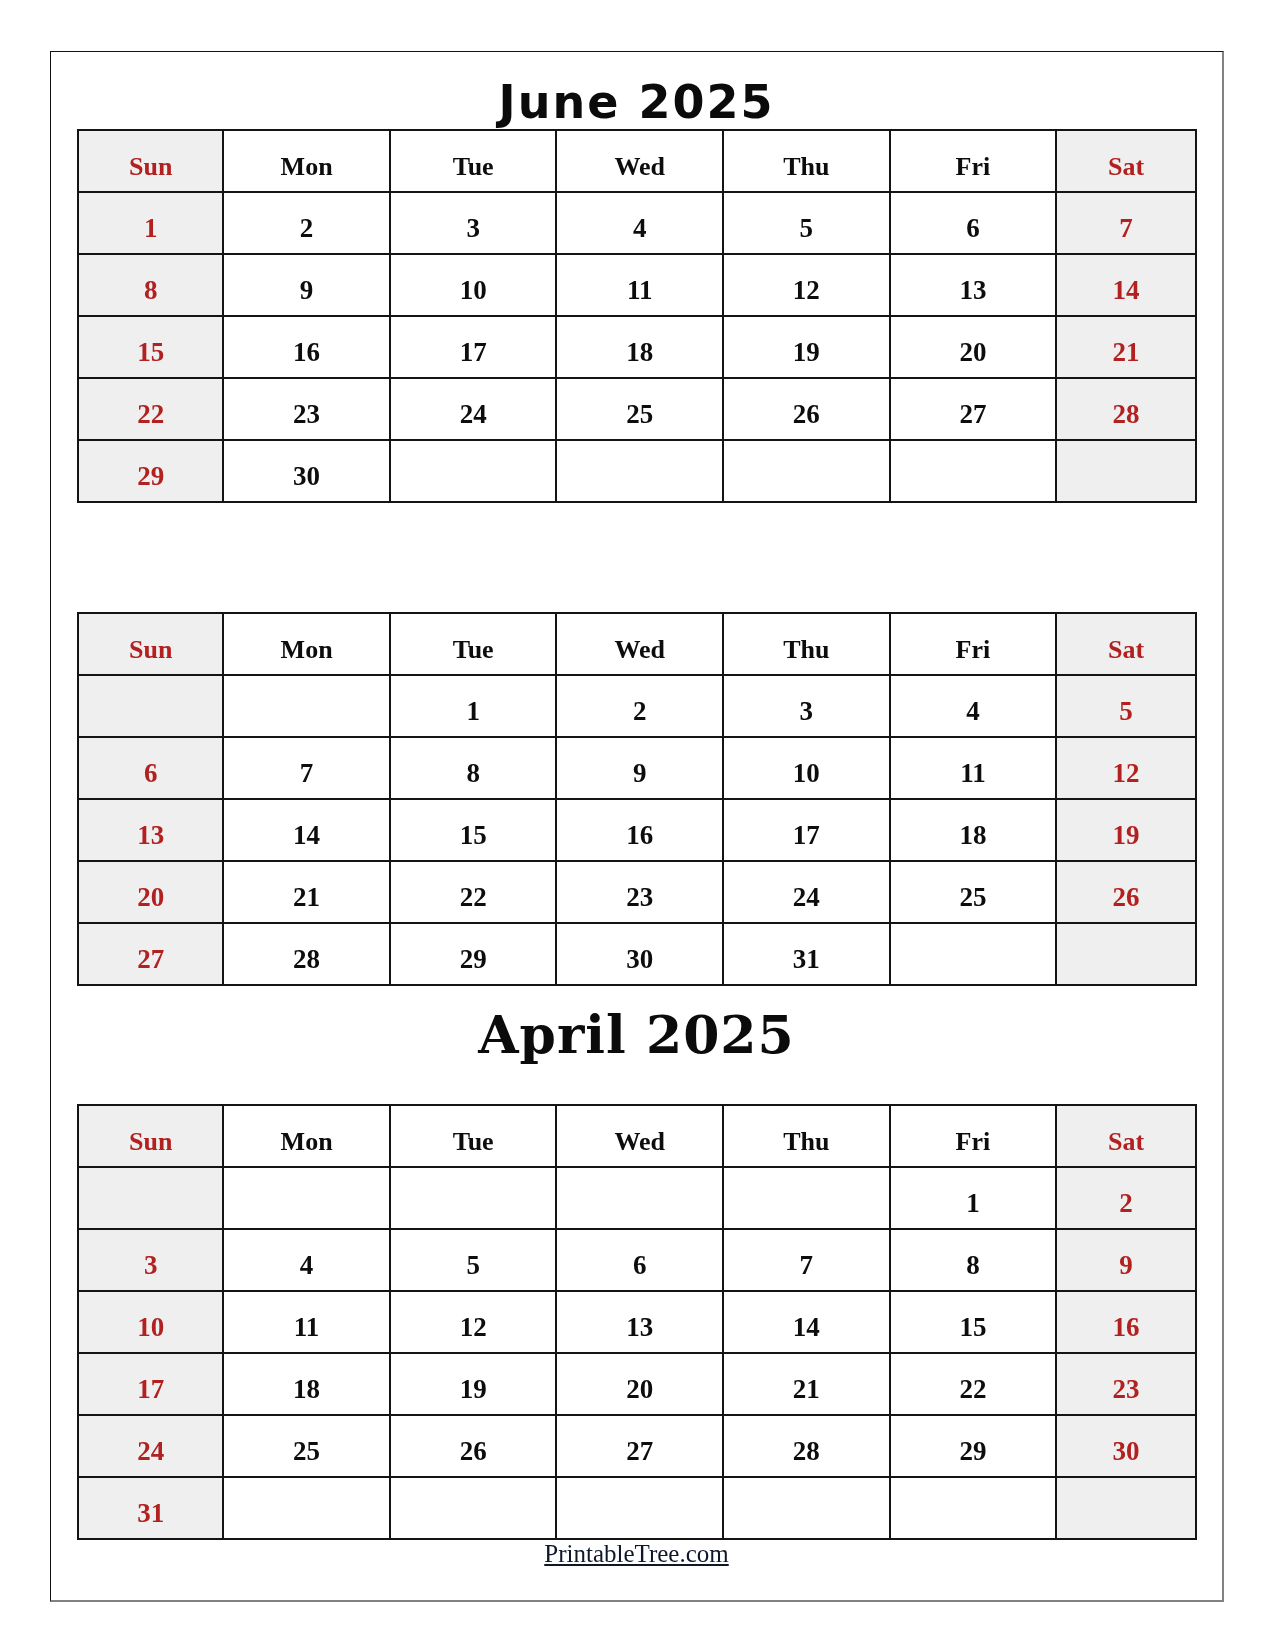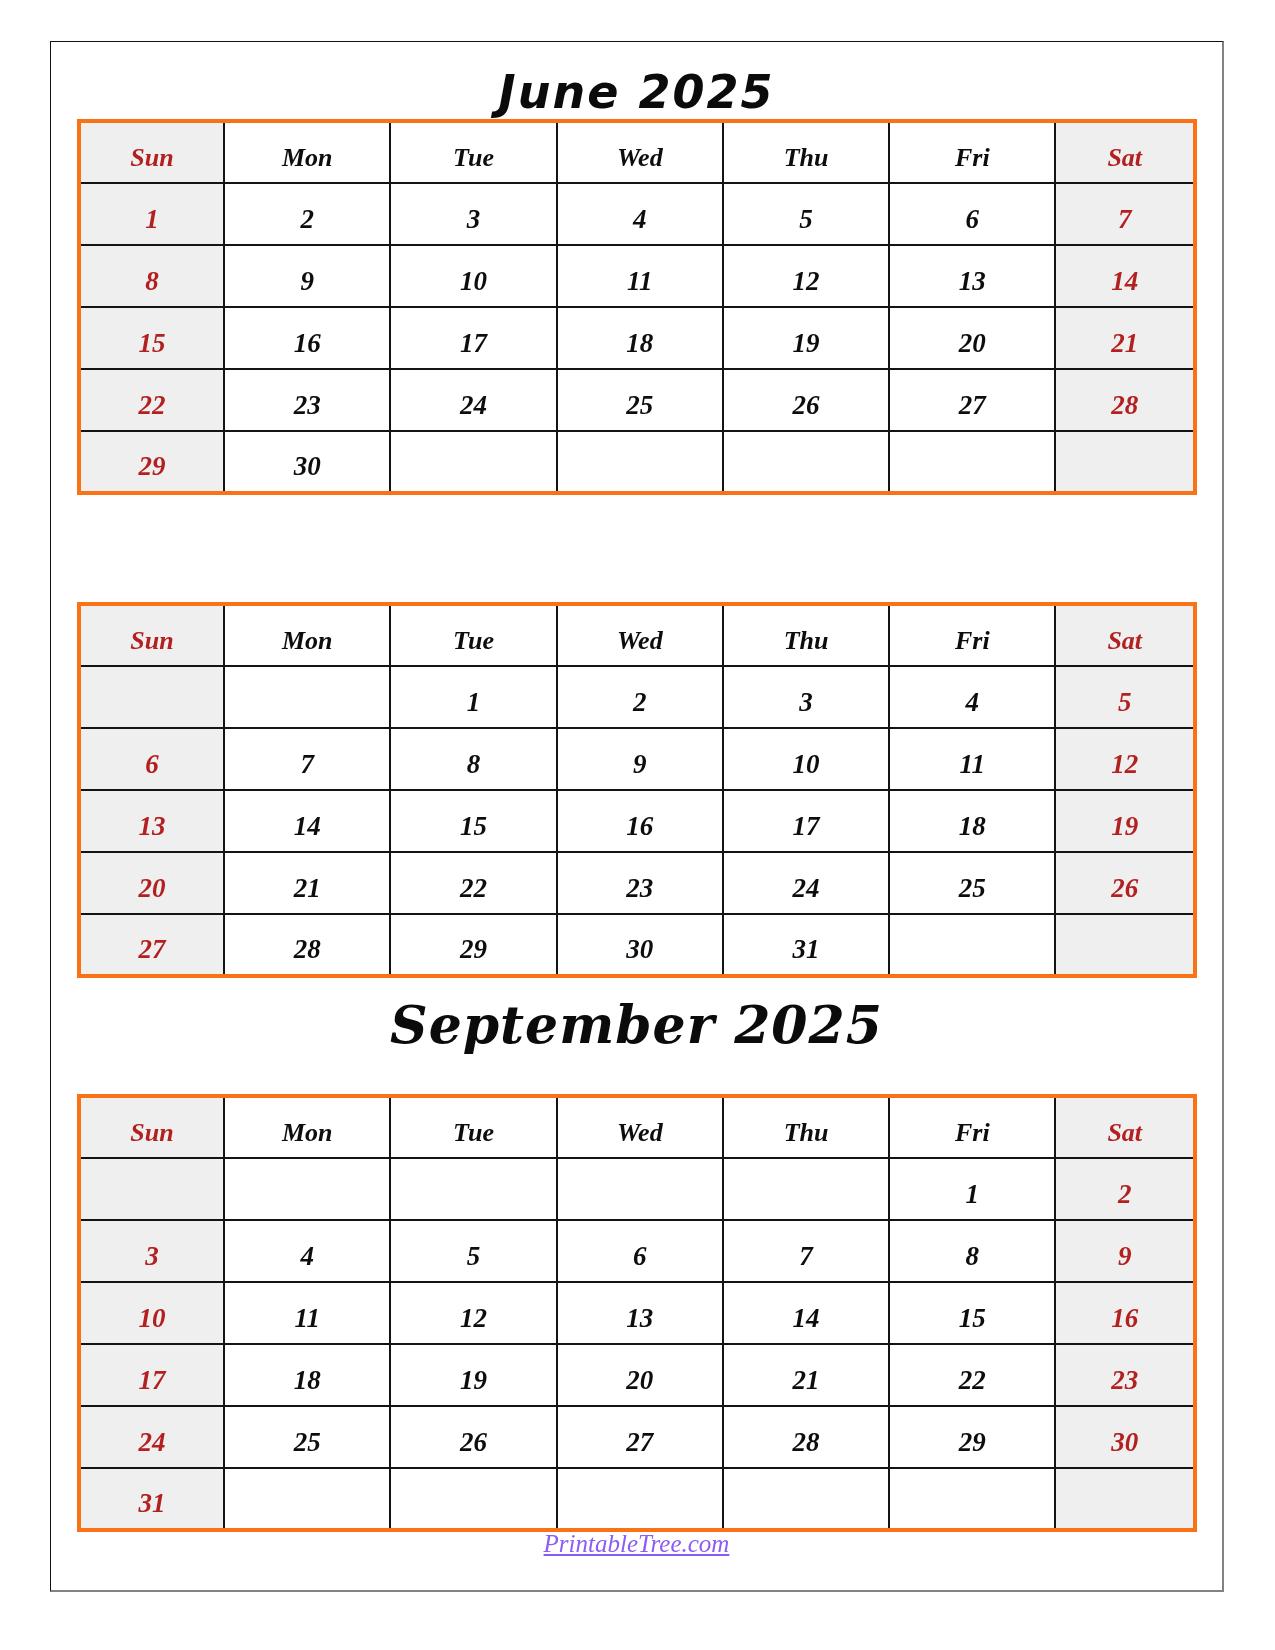--- a/index.html
+++ b/index.html
@@ -3,29 +3,28 @@
 <meta charset="utf-8">
 <style>
   html,body{margin:0;padding:0;background:#ffffff;}
   body{
     position:relative;
     width:1275px;height:1650px;
     font-family:"Liberation Serif", serif;
     -webkit-font-smoothing:antialiased;
   }
   .frame{
-    position:absolute;left:50px;top:41px;
+    position:absolute;left:50px;top:51px;
     width:1174px;height:1551px;
     box-sizing:border-box;
     border-top:1px solid #111;
     border-left:1px solid #111;
     border-right:2px solid #828282;
     border-bottom:2px solid #828282;
     background:#ffffff;
-    font-style:italic;
   }
   .month-title{
     position:absolute;left:0;width:100%;
     text-align:center;color:#0b0b0b;
     font-weight:800;
   }
   .deco-title{
     font-family:"DejaVu Sans", sans-serif;
     letter-spacing:2px;
     font-size:46px;line-height:52px;
@@ -38,21 +37,21 @@
   }
   #title-june{top:24px;}
   #title-july{top:466px;}
   #title-august{top:952px;}
 
   table.cal{
     position:absolute;left:26px;
     width:1120px;
     border-collapse:collapse;
     table-layout:fixed;
-    border:4px solid #f97316;
+    border:2px solid #f97316;
   }
   #table-june{top:77px;}
   #table-july{top:560px;}
   #table-august{top:1052px;}
 
   table.cal tr{height:62px;}
   table.cal th, table.cal td{
     border:2px solid #141414;
     text-align:center;
     vertical-align:bottom;
@@ -67,21 +66,21 @@
     background:#F0EFEF;
     color:#B22020;
   }
   .footer{
     position:absolute;left:0;top:1488px;width:100%;
     text-align:center;
   }
   .footer a{
     font-family:"Liberation Serif", serif;
     font-size:25px;
-    color:#8b5cf6;
+    color:#0f172a;
     text-decoration:underline;
   }
 </style>
 </head>
 <body>
 
 <div class="frame">
 
   <div id="title-june" class="month-title deco-title">June 2025</div>
 
@@ -215,21 +214,21 @@
           <td>28</td>
           <td>29</td>
           <td>30</td>
           <td>31</td>
           <td></td>
           <td class="we"></td>
         </tr>
       </tbody>
   </table>
 
-  <div id="title-august" class="month-title serif-title">September 2025</div>
+  <div id="title-august" class="month-title serif-title">April 2025</div>
 
   <table id="table-august" class="cal">
     <colgroup>
       <col style="width:13.0%">
         <col style="width:14.9%">
         <col style="width:14.9%">
       <col style="width:14.9%">
         <col style="width:14.9%">
         <col style="width:14.9%">
       <col style="width:12.5%">

